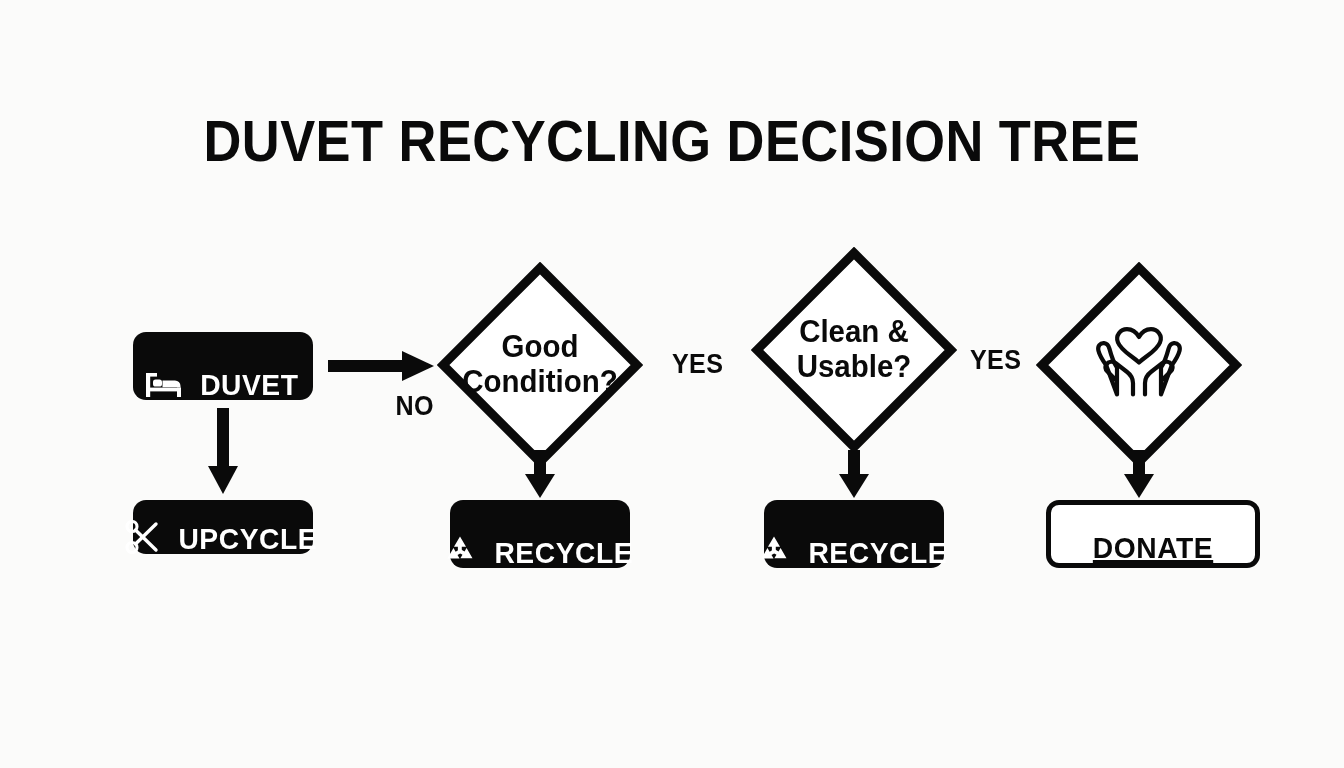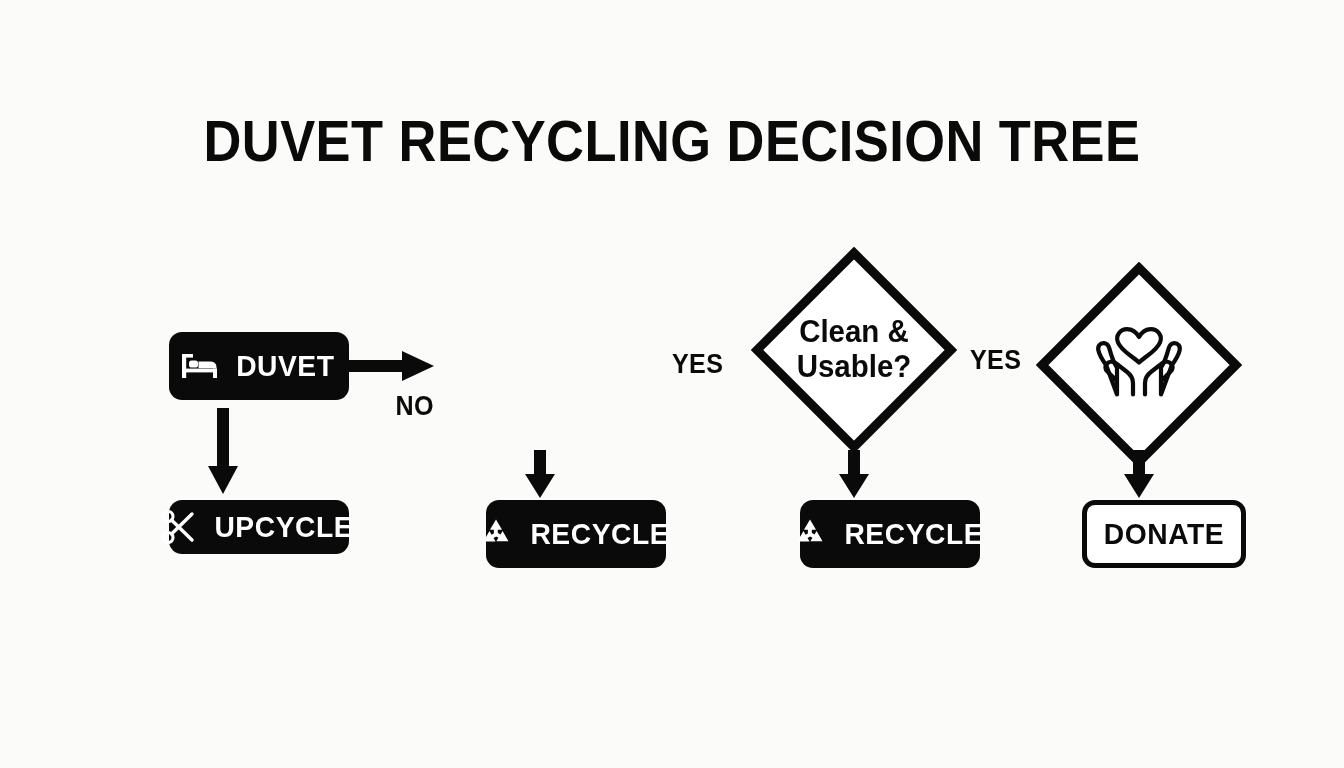--- a/index.html
+++ b/index.html
@@ -33,24 +33,23 @@
     letter-spacing: 0.5px;
     color: #0a0a0a;
     transform: scaleX(0.92);
     white-space: nowrap;
   }
 
   
   .node {
     position: absolute;
     display: flex;
-    align-items: center;
+    align-items: flex-end;
     justify-content: center;
     box-sizing: border-box;
-    margin-left: 36px;
   }
   .pill {
     border-radius: 13px;
     gap: 13px;
   }
   .pill-filled {
     background: #0a0a0a;
     color: #ffffff;
   }
   .pill-outline {
@@ -179,20 +178,29 @@
       <svg width="36" height="34" viewBox="0 0 36 34" aria-hidden="true">
         <circle cx="7" cy="6.5" r="5" fill="none" stroke="#ffffff" stroke-width="3.1"></circle>
         <circle cx="7" cy="27.5" r="5" fill="none" stroke="#ffffff" stroke-width="3.1"></circle>
         <line x1="10.5" y1="10" x2="31" y2="30" stroke="#ffffff" stroke-width="3.4" stroke-linecap="round"></line>
         <line x1="10.5" y1="24" x2="31" y2="4" stroke="#ffffff" stroke-width="3.4" stroke-linecap="round"></line>
       </svg>
     </span>
     <span class="node-label">UPCYCLE</span>
   </div>
 
+  <div class="diamond" style="left:437px; top:262px; width:206px; height:206px;">
+    <svg class="diamond-shape" width="206" height="206" viewBox="0 0 206 206" aria-hidden="true">
+      <polygon points="103,6 200,103 103,200 6,103" fill="#ffffff" stroke="#0a0a0a" stroke-width="9" stroke-linejoin="miter"></polygon>
+    </svg>
+    <div class="diamond-text">
+      <span>Good</span>
+      <span>Condition?</span>
+    </div>
+  </div>
 
   <div class="edge-label" style="left:670px; top:351px;">YES</div>
 
   <div class="arrow" style="left:522px; top:450px; width:36px; height:50px;">
     <svg width="36" height="50" viewBox="0 0 36 50" aria-hidden="true">
       <rect x="12" y="0" width="12" height="28" fill="#0a0a0a"></rect>
       <polygon points="3,24 33,24 18,48" fill="#0a0a0a"></polygon>
     </svg>
   </div>
 
@@ -291,17 +299,17 @@
     </div>
   </div>
 
   <div class="arrow" style="left:1121px; top:450px; width:36px; height:50px;">
     <svg width="36" height="50" viewBox="0 0 36 50" aria-hidden="true">
       <rect x="12" y="0" width="12" height="28" fill="#0a0a0a"></rect>
       <polygon points="3,24 33,24 18,48" fill="#0a0a0a"></polygon>
     </svg>
   </div>
 
-  <div class="node pill pill-outline" style="left:1046px; top:500px; width:164px; height:68px;">
+  <div class="node pill pill-outline" style="left:1046px; top:500px; width:214px; height:68px;text-decoration:underline;">
     <span class="node-label">DONATE</span>
   </div>
 
 </div>
 
 </body></html>

